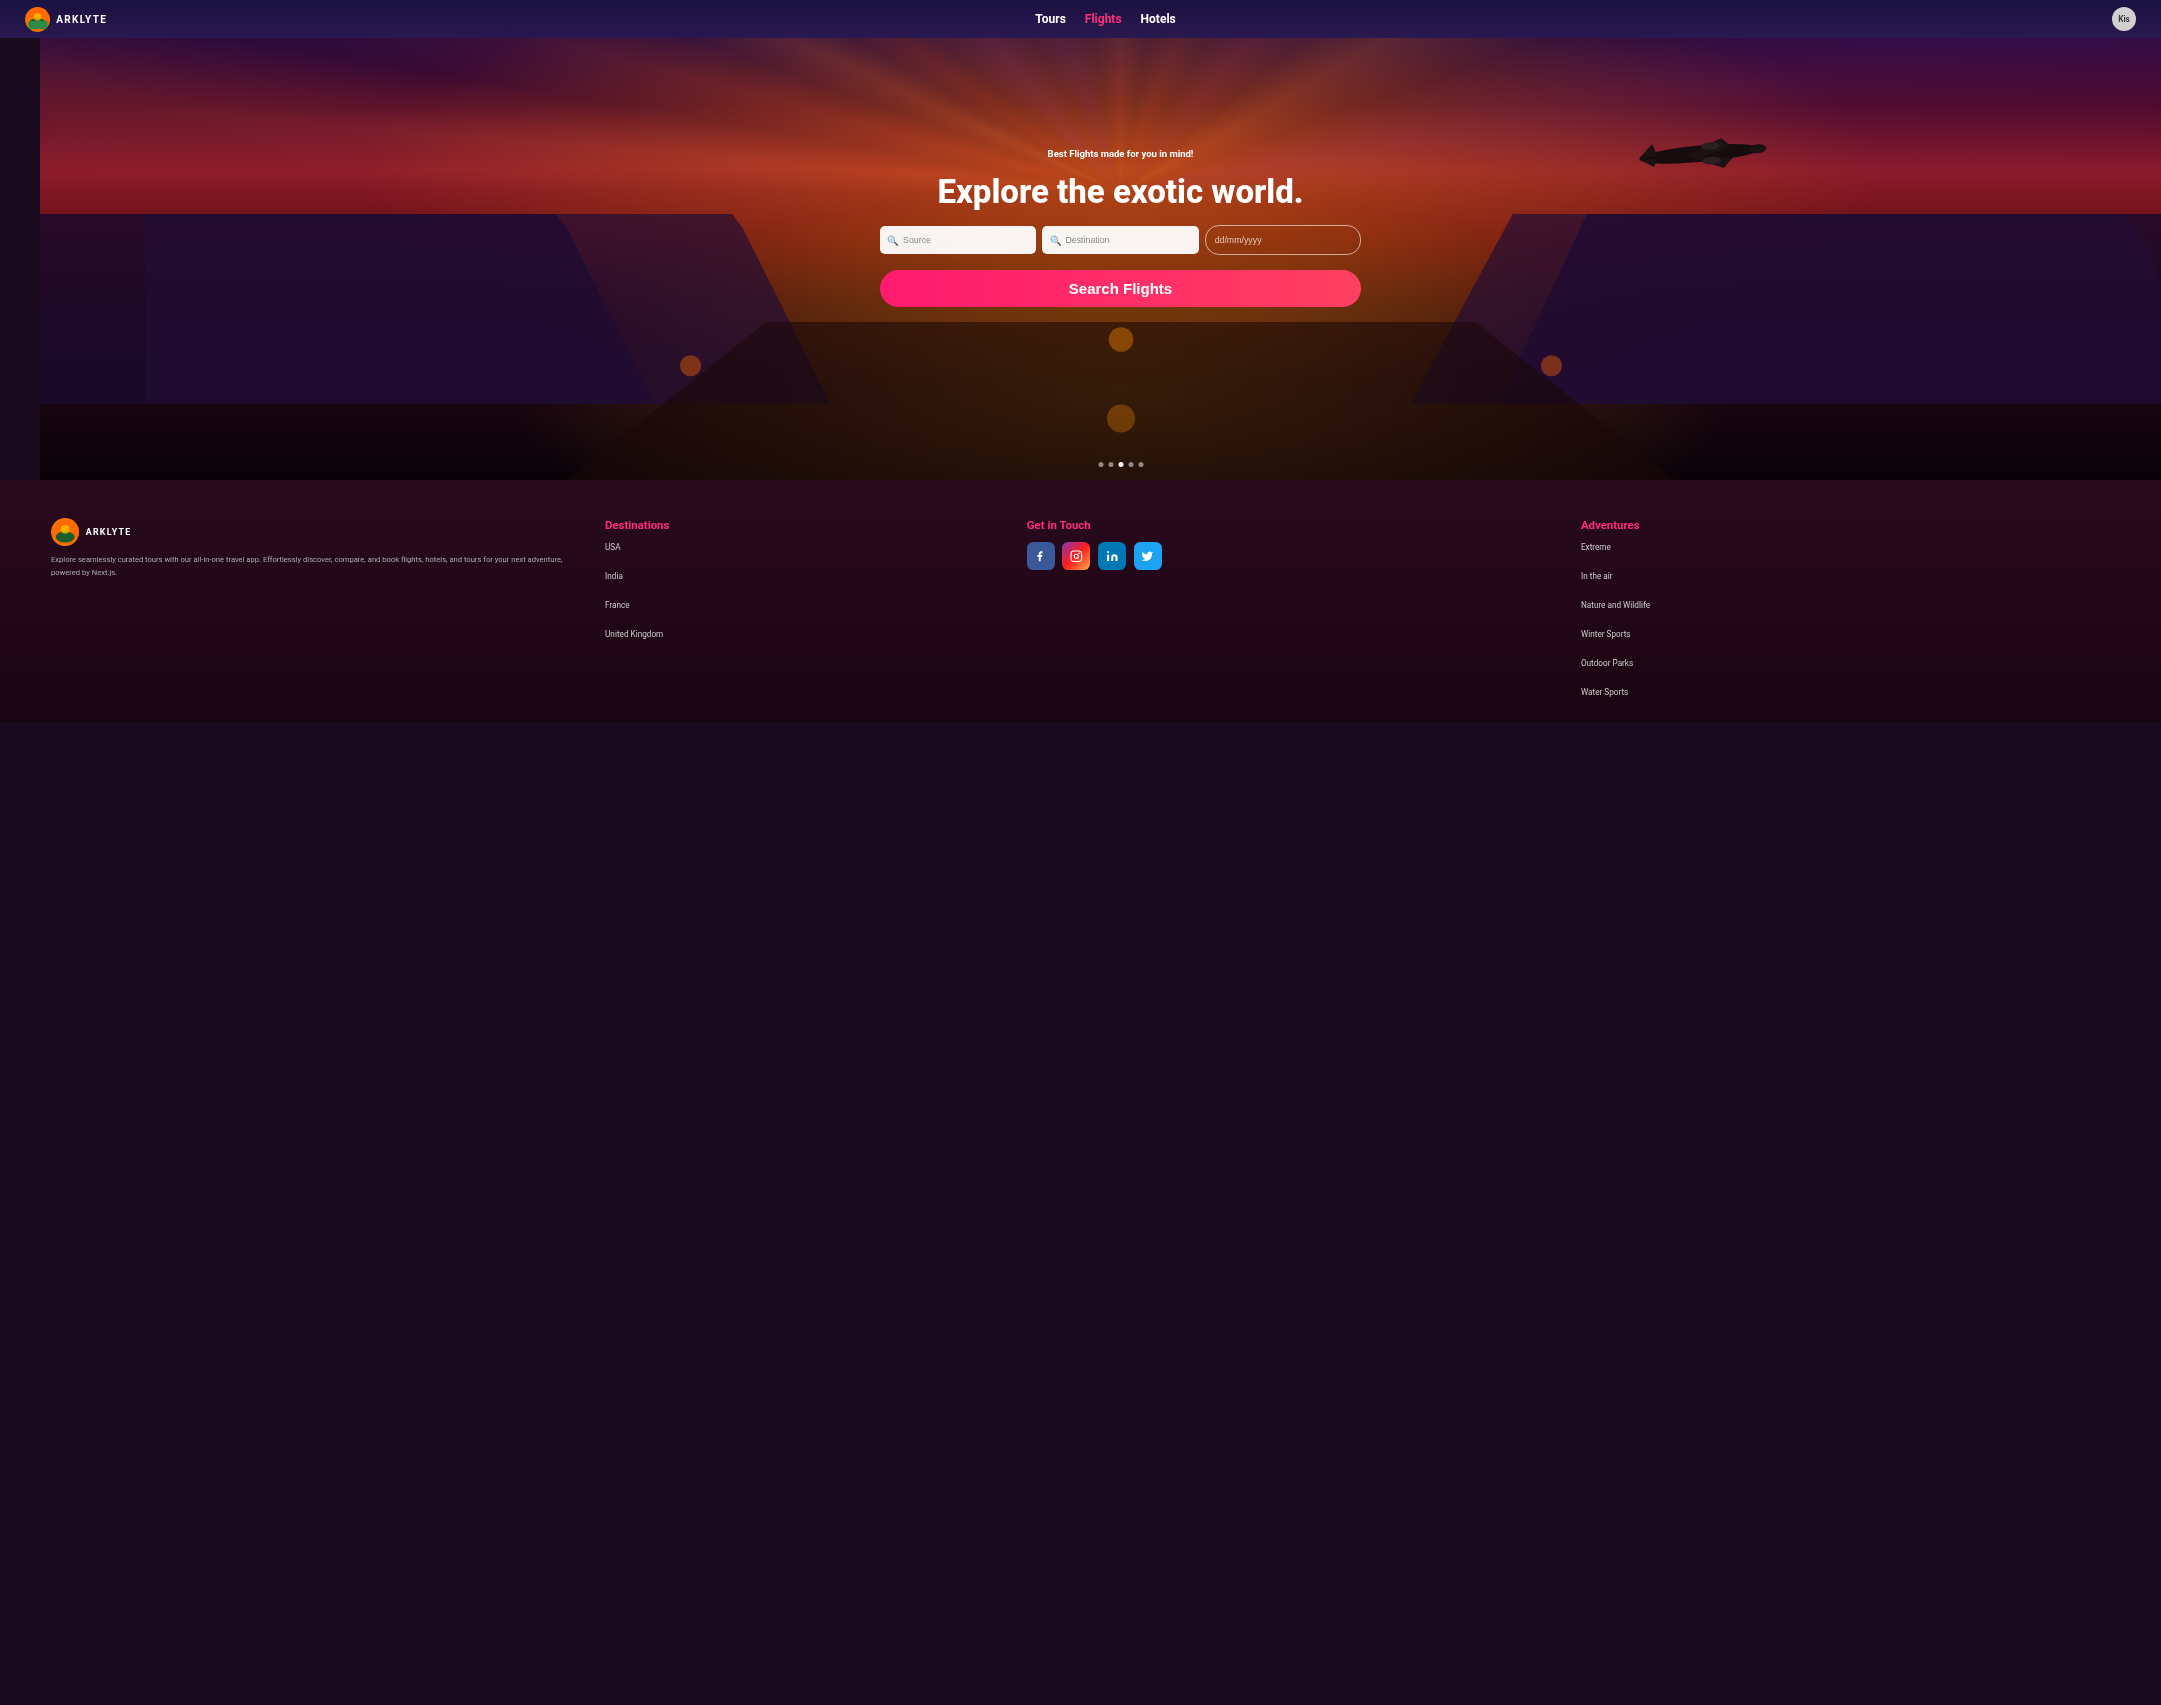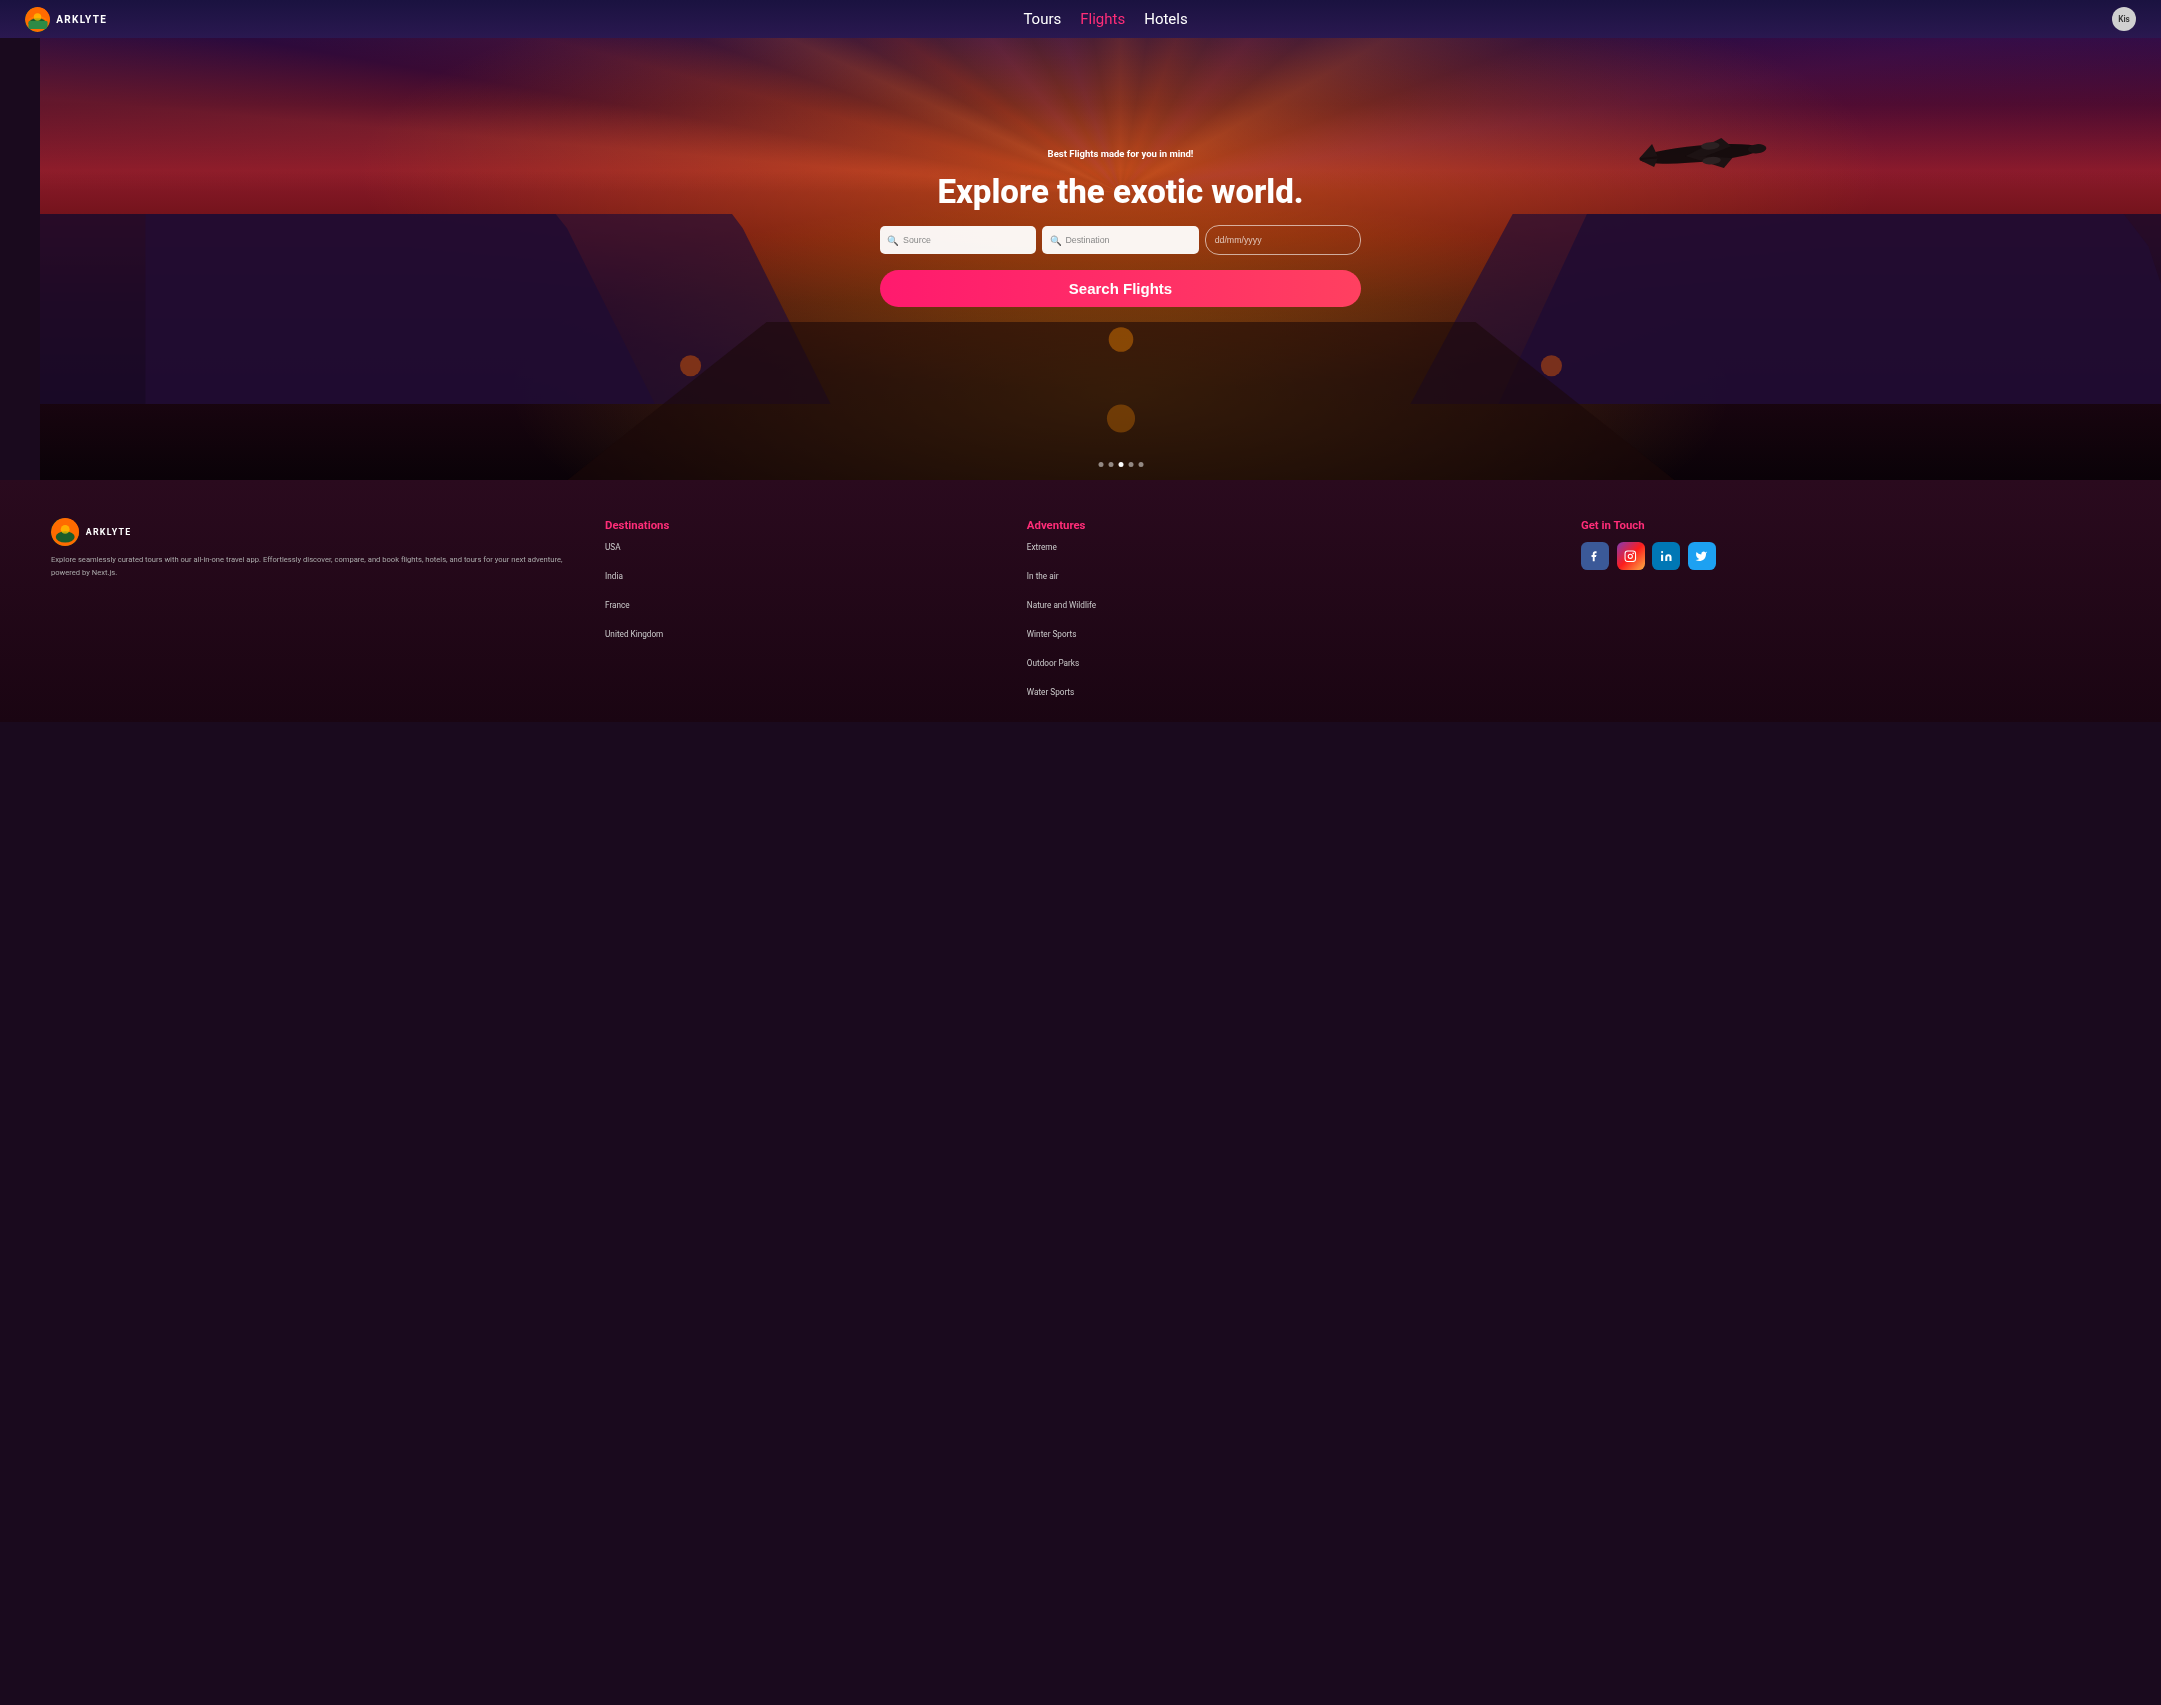--- a/index.html
+++ b/index.html
@@ -27,21 +27,21 @@
     }
     .brand-logo::after {
       content: '';
       position: absolute; bottom: 2.5px; left: 50%; transform: translateX(-50%);
       width: 19px; height: 7.6px;
       background: #2d8a45;
       border-radius: 1.3px;
     }
     .brand-name { font-size: 10px; font-weight: 700; letter-spacing: 1.3px; color: #fff; }
     .navbar-nav { display: flex; align-items: center; gap: 19px; }
-    .nav-link { font-size: 15px; font-weight: 400; color: #fff; text-decoration: none; cursor: pointer; }
+    .nav-link { font-size: 12px; font-weight: 700; color: #fff; text-decoration: none; cursor: pointer; }
     .nav-link.active { color: #ff2d78; }
     .user-avatar {
       width: 24px; height: 24px; border-radius: 50%;
       background: #d0d0d0; color: #333;
       display: flex; align-items: center; justify-content: center;
       font-size: 8.2px; font-weight: 600; cursor: pointer; margin-left: 8px;
     }
 
     
     .hero {
@@ -338,54 +338,54 @@
     <h3>Destinations</h3>
     <div class="footer-links">
       <a class="footer-link">USA</a>
       <a class="footer-link">India</a>
       <a class="footer-link">France</a>
       <a class="footer-link">United Kingdom</a>
     </div>
   </div>
 
   <div class="footer-section">
+    <h3>Get in Touch</h3>
+    <div class="social-icons">
+      <div class="social-icon social-facebook">
+        <svg width="12.6" height="12.6" viewBox="0 0 20 20" fill="white">
+            <path d="M12 2h-2a4 4 0 0 0-4 4v2H4v3h2v7h3v-7h2l1-3h-3V6a1 1 0 0 1 1-1h2V2z"></path>
+          </svg>
+      </div>
+      <div class="social-icon social-instagram">
+        <svg width="12.6" height="12.6" viewBox="0 0 24 24" fill="none" stroke="white" stroke-width="2">
+            <rect x="2" y="2" width="20" height="20" rx="5" ry="5"></rect>
+            <circle cx="12" cy="12" r="4"></circle>
+            <circle cx="17.5" cy="6.5" r="1.5" fill="white" stroke="none"></circle>
+          </svg>
+      </div>
+      <div class="social-icon social-linkedin">
+        <svg width="12.6" height="12.6" viewBox="0 0 24 24" fill="white">
+            <path d="M16 8a6 6 0 0 1 6 6v7h-4v-7a2 2 0 0 0-2-2 2 2 0 0 0-2 2v7h-4v-7a6 6 0 0 1 6-6z"></path>
+            <rect x="2" y="9" width="4" height="12"></rect>
+            <circle cx="4" cy="4" r="2"></circle>
+          </svg>
+      </div>
+      <div class="social-icon social-twitter">
+        <svg width="12.6" height="12.6" viewBox="0 0 24 24" fill="white">
+            <path d="M23 3a10.9 10.9 0 0 1-3.14 1.53 4.48 4.48 0 0 0-7.86 3v1A10.66 10.66 0 0 1 3 4s-4 9 5 13a11.64 11.64 0 0 1-7 2c9 5 20 0 20-11.5a4.5 4.5 0 0 0-.08-.83A7.72 7.72 0 0 0 23 3z"></path>
+          </svg>
+      </div>
+    </div>
+  </div>
+
+  <div class="footer-section">
     <h3>Adventures</h3>
     <div class="footer-links">
       <a class="footer-link">Extreme</a>
       <a class="footer-link">In the air</a>
       <a class="footer-link">Nature and Wildlife</a>
       <a class="footer-link">Winter Sports</a>
       <a class="footer-link">Outdoor Parks</a>
       <a class="footer-link">Water Sports</a>
     </div>
   </div>
-
-  <div class="footer-section">
-    <h3>Get in Touch</h3>
-    <div class="social-icons">
-      <div class="social-icon social-facebook">
-        <svg width="12.6" height="12.6" viewBox="0 0 20 20" fill="white">
-            <path d="M12 2h-2a4 4 0 0 0-4 4v2H4v3h2v7h3v-7h2l1-3h-3V6a1 1 0 0 1 1-1h2V2z"></path>
-          </svg>
-      </div>
-      <div class="social-icon social-instagram">
-        <svg width="12.6" height="12.6" viewBox="0 0 24 24" fill="none" stroke="white" stroke-width="2">
-            <rect x="2" y="2" width="20" height="20" rx="5" ry="5"></rect>
-            <circle cx="12" cy="12" r="4"></circle>
-            <circle cx="17.5" cy="6.5" r="1.5" fill="white" stroke="none"></circle>
-          </svg>
-      </div>
-      <div class="social-icon social-linkedin">
-        <svg width="12.6" height="12.6" viewBox="0 0 24 24" fill="white">
-            <path d="M16 8a6 6 0 0 1 6 6v7h-4v-7a2 2 0 0 0-2-2 2 2 0 0 0-2 2v7h-4v-7a6 6 0 0 1 6-6z"></path>
-            <rect x="2" y="9" width="4" height="12"></rect>
-            <circle cx="4" cy="4" r="2"></circle>
-          </svg>
-      </div>
-      <div class="social-icon social-twitter">
-        <svg width="12.6" height="12.6" viewBox="0 0 24 24" fill="white">
-            <path d="M23 3a10.9 10.9 0 0 1-3.14 1.53 4.48 4.48 0 0 0-7.86 3v1A10.66 10.66 0 0 1 3 4s-4 9 5 13a11.64 11.64 0 0 1-7 2c9 5 20 0 20-11.5a4.5 4.5 0 0 0-.08-.83A7.72 7.72 0 0 0 23 3z"></path>
-          </svg>
-      </div>
-    </div>
-  </div>
 </footer>
 
 
 </body></html>

